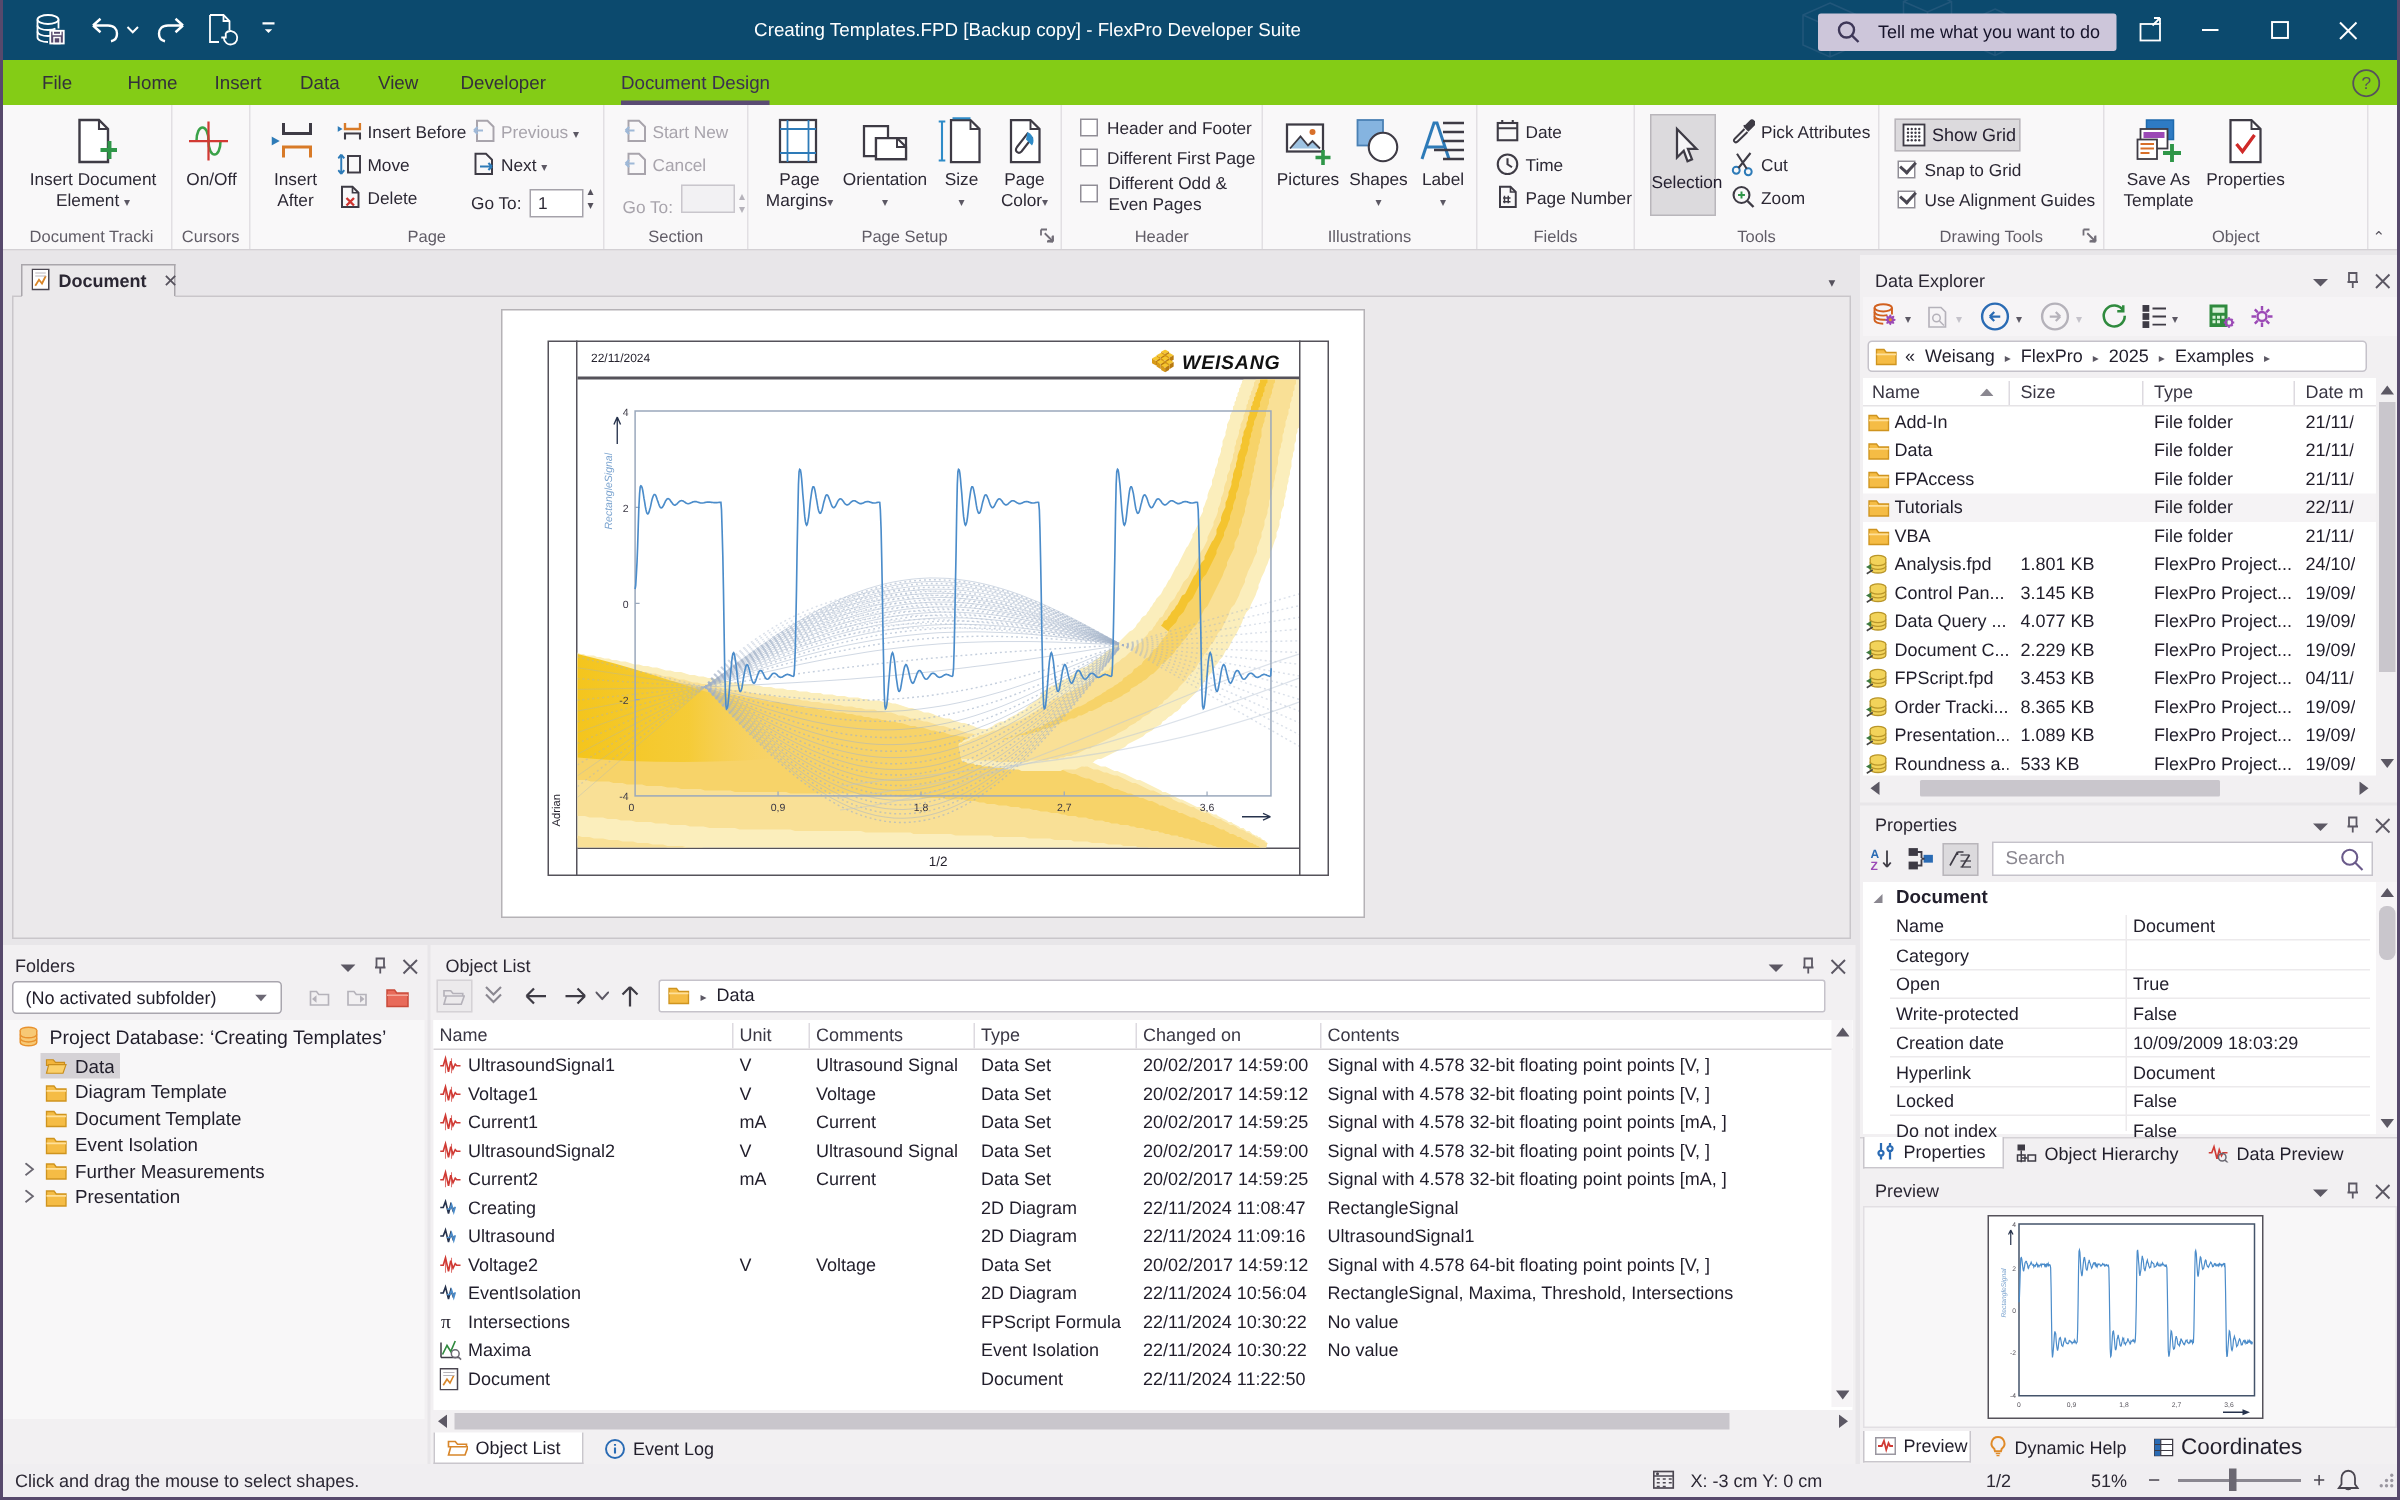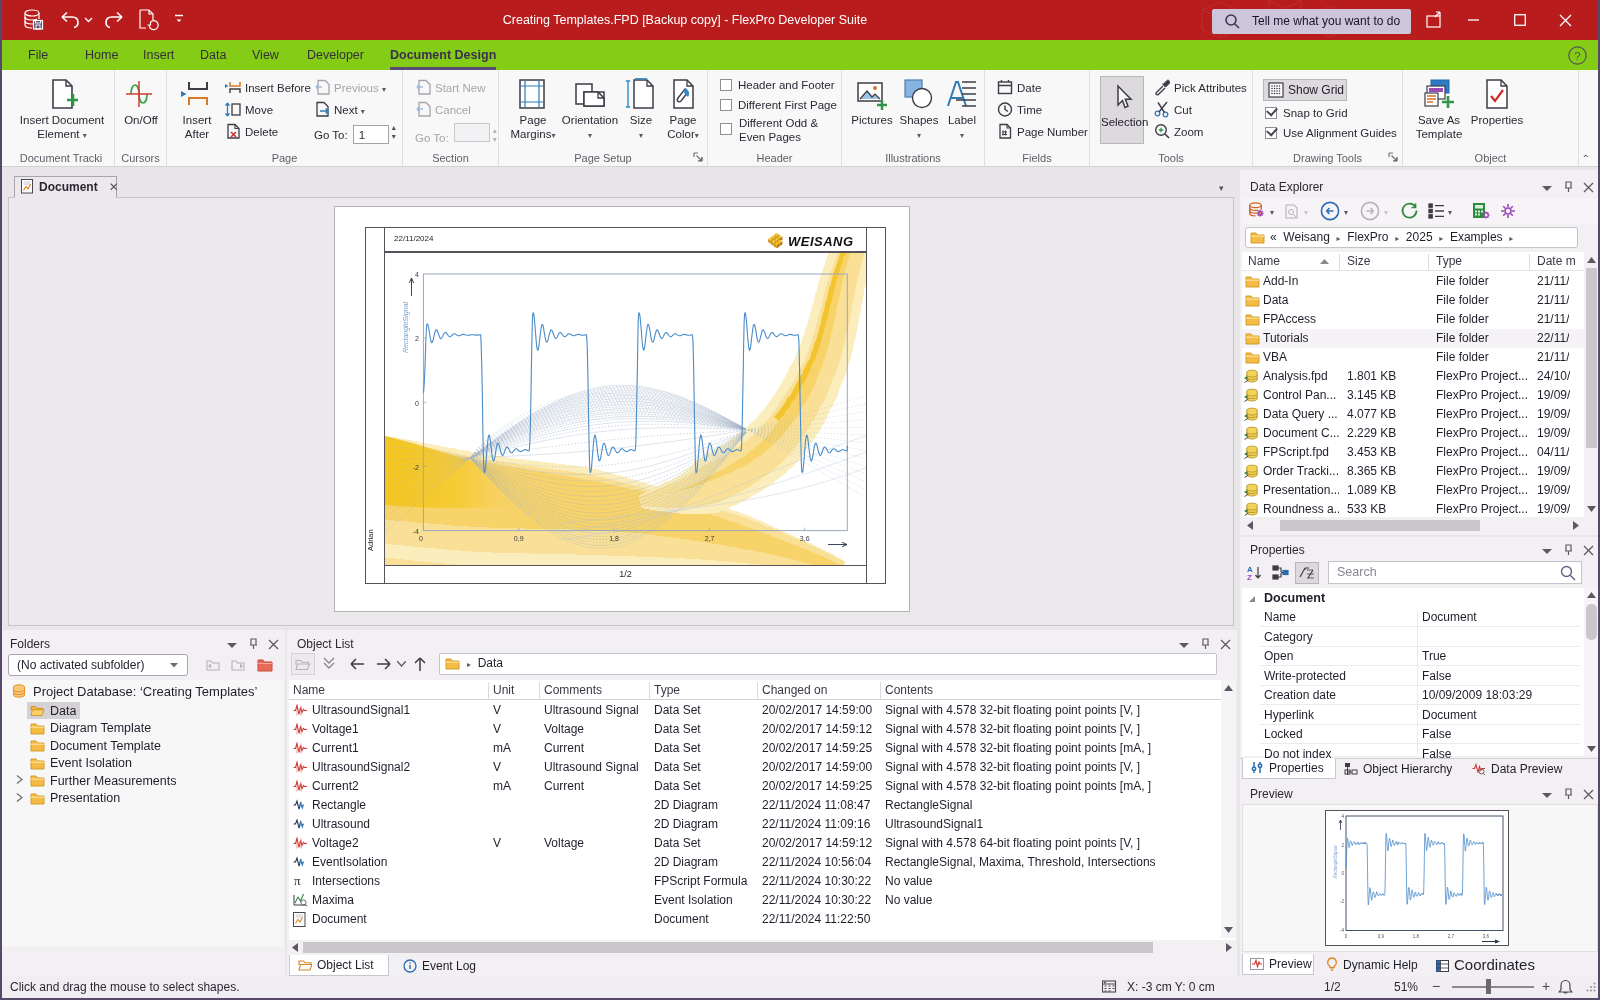--- a/index.html
+++ b/index.html
@@ -1,15 +1,15 @@
 <!DOCTYPE html>
 <html><head><meta charset="utf-8"><style>*{margin:0;padding:0;box-sizing:border-box}
 html,body{width:1600px;height:1000px;overflow:hidden}
 body{font-family:"Liberation Sans",sans-serif;background:#e8e6e9;position:relative;font-size:12px;color:#252030}
-#titlebar{position:absolute;left:0;top:0;width:1600px;height:40px;background:#b91c1c;color:#fff}
+#titlebar{position:absolute;left:0;top:0;width:1600px;height:40px;background:#0c4a6e;color:#fff}
 #tabrow{position:absolute;left:2px;top:40px;width:1596px;height:30px;background:#84cc16}
 .rtab{position:absolute;top:0;height:30px;line-height:31px;font-size:12.5px;color:#33303b}
 #ribbon{position:absolute;left:2px;top:70px;width:1596px;height:97px;background:#f9f8f9;border-bottom:1px solid #d3d0d4}
 .rgroup{position:absolute;top:0;height:96px;border-right:1px solid #e2dfe3}
 .rglabel{position:absolute;bottom:2px;left:0;right:0;text-align:center;font-size:11px;color:#605c66;white-space:nowrap}
 .bigbtn{position:absolute;text-align:center;font-size:11.5px;color:#2c2834;line-height:14px}
 .smallbtn{position:absolute;font-size:11.5px;color:#2c2834;white-space:nowrap}
 .smallbtn svg,.smallbtn .ic{vertical-align:-3px;margin-right:4px}
 .gray{color:#a8a4ac}
 .chk{display:inline-block;width:12px;height:12px;border:1px solid #908d96;background:#fff;vertical-align:-2px;margin-right:6px;position:relative}
@@ -81,21 +81,21 @@
       <path d="M1 1 L12 12 M12 1 L1 12" stroke="#fff" stroke-width="1.3"></path>
     </svg>
   </div>
 <div id="tabrow">
     <div class="rtab" style="left:26px">File</div>
     <div class="rtab" style="left:83px">Home</div>
     <div class="rtab" style="left:141px">Insert</div>
     <div class="rtab" style="left:198px">Data</div>
     <div class="rtab" style="left:250px">View</div>
     <div class="rtab" style="left:305px">Developer</div>
-    <div class="rtab" style="left:388px;font-weight:bold;color:#3a3150">Document Design<div style="position:absolute;left:0;right:0;bottom:0px;height:3px;background:#5a4b72"></div></div>
+    <div class="rtab" style="left:412px;font-weight:normal;color:#3a3150">Document Design<div style="position:absolute;left:0;right:0;bottom:0px;height:3px;background:#5a4b72"></div></div>
   </div>
 <svg width="19" height="19" viewBox="0 0 19 19" style="position:absolute;left:1568px;top:46px">
     <circle cx="9.5" cy="9.5" r="8.7" fill="none" stroke="#55515c" stroke-width="1.2"></circle>
     <text x="9.5" y="13.6" font-size="11.5" text-anchor="middle" fill="#55515c" font-family="Liberation Sans">?</text>
   </svg>
 <div id="ribbon">
     <div class="rgroup" style="left:6px;width:107px">
       <div class="rglabel">Document Tracki</div>
       <div class="bigbtn" style="left:8px;top:8px;width:92px"><svg width="32" height="32" viewBox="0 0 32 32" style="display:block;margin:0 auto 3px">
           <path d="M7 2 h13 l6 6 v22 H7 z" fill="#fff" stroke="#3e3b45" stroke-width="1.6"></path>
@@ -1027,21 +1027,21 @@
 <div class="cell" style="left:312px;top:779px;width:172px">Current2</div>
 <div class="cell" style="left:493px;top:779px">mA</div>
 <div class="cell" style="left:544px;top:779px;width:100px">Current</div>
 <div class="cell" style="left:654px;top:779px;width:100px">Data Set</div>
 <div class="cell" style="left:762px;top:779px;width:115px">20/02/2017 14:59:25</div>
 <div class="cell" style="left:885px;top:779px;width:345px">Signal with 4.578 32-bit floating point points [mA, ]</div>
 <svg width="15" height="15" viewBox="0 0 15 15" style="position:absolute;left:293px;top:798px">
     <path d="M0.5 7 h2 l1.5 -4 2 8 1.5 -6 1.5 4 1 -2" fill="none" stroke="#26324c" stroke-width="1.1"></path>
     <path d="M8 9 h2 l1 -3 1.5 5 1 -3.5" fill="none" stroke="#4b8cca" stroke-width="1.1" transform="translate(-3,-1)"></path>
   </svg>
-<div class="cell" style="left:312px;top:798px;width:172px">Rectangle</div>
+<div class="cell" style="left:312px;top:798px;width:172px">Creating</div>
 <div class="cell" style="left:654px;top:798px;width:100px">2D Diagram</div>
 <div class="cell" style="left:762px;top:798px;width:115px">22/11/2024 11:08:47</div>
 <div class="cell" style="left:885px;top:798px;width:345px">RectangleSignal</div>
 <svg width="15" height="15" viewBox="0 0 15 15" style="position:absolute;left:293px;top:817px">
     <path d="M0.5 7 h2 l1.5 -4 2 8 1.5 -6 1.5 4 1 -2" fill="none" stroke="#26324c" stroke-width="1.1"></path>
     <path d="M8 9 h2 l1 -3 1.5 5 1 -3.5" fill="none" stroke="#4b8cca" stroke-width="1.1" transform="translate(-3,-1)"></path>
   </svg>
 <div class="cell" style="left:312px;top:817px;width:172px">Ultrasound</div>
 <div class="cell" style="left:654px;top:817px;width:100px">2D Diagram</div>
 <div class="cell" style="left:762px;top:817px;width:115px">22/11/2024 11:09:16</div>

